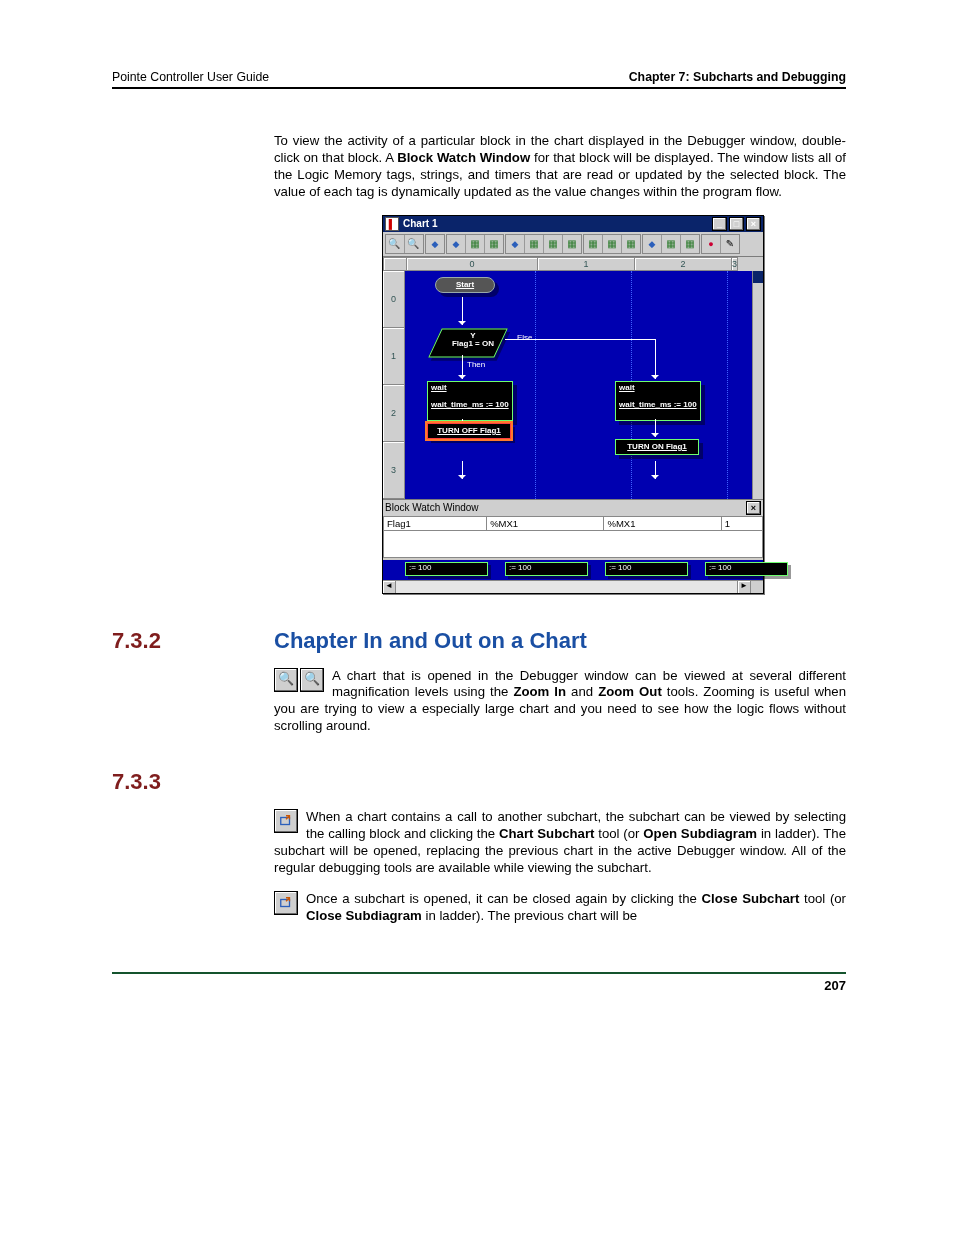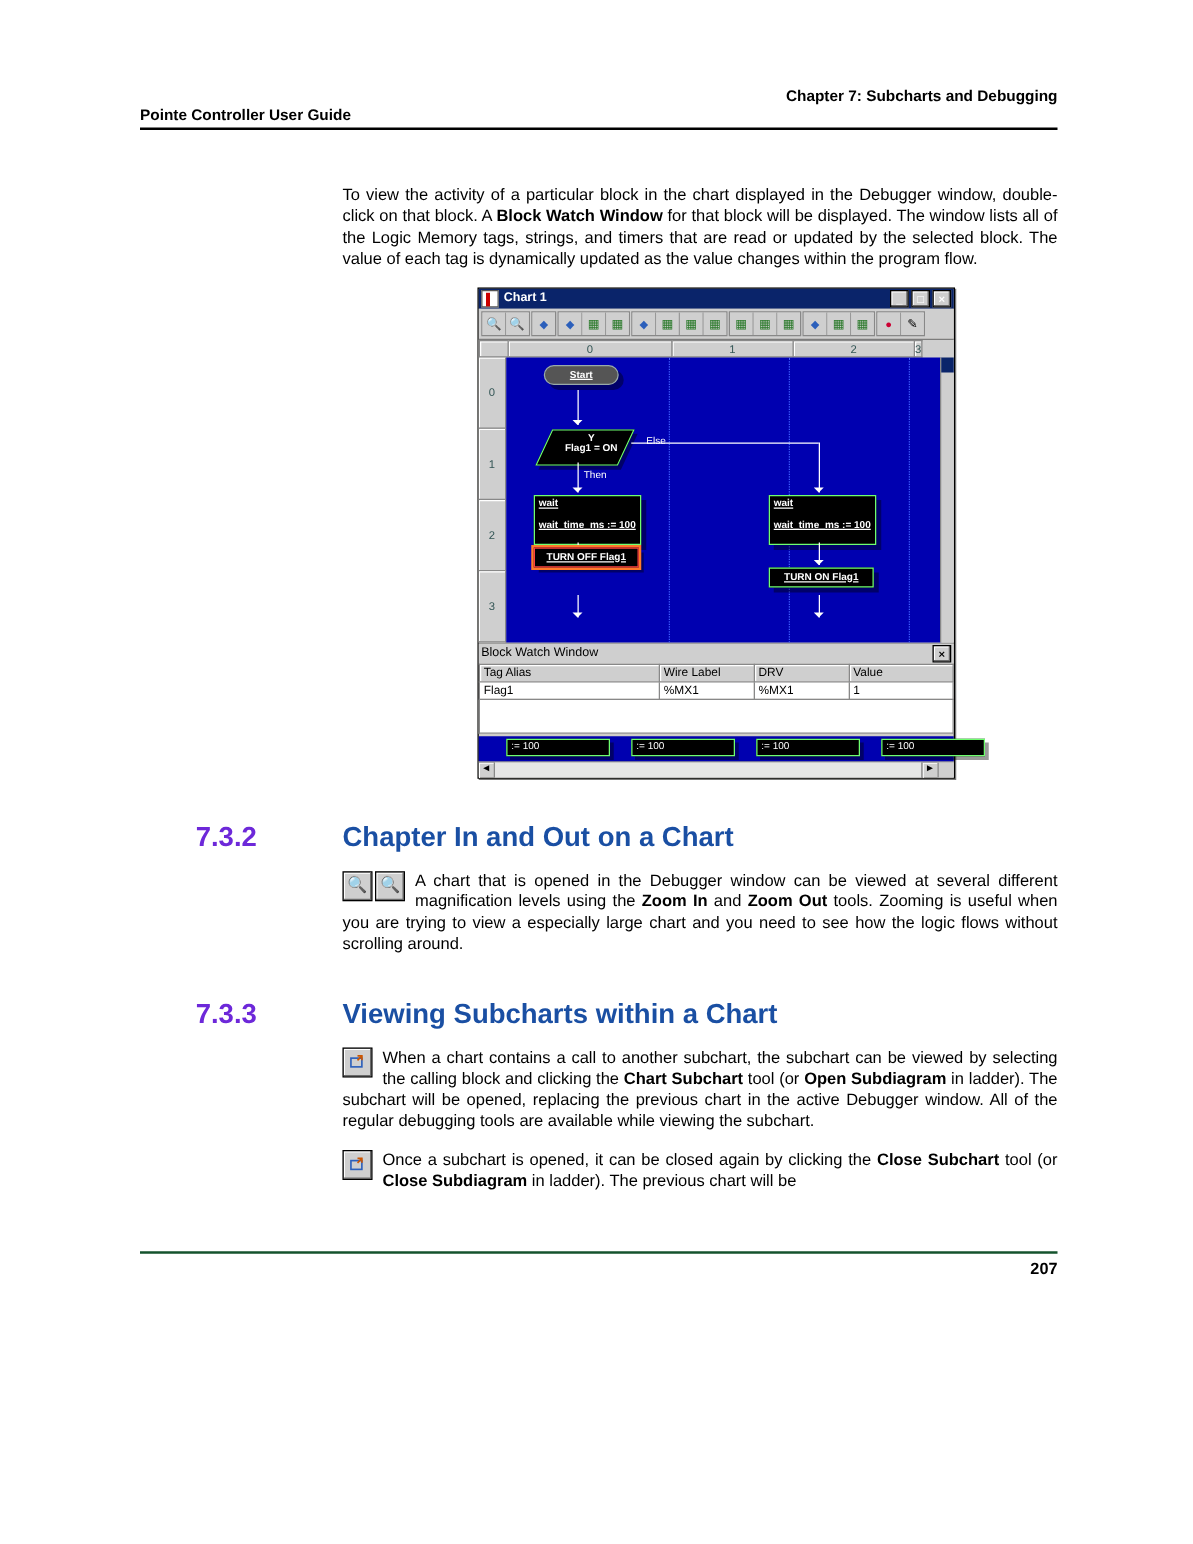--- a/index.html
+++ b/index.html
@@ -12,21 +12,21 @@
   }
   .page {
     padding: 70px 0 40px 0;
   }
   .topbar {
     margin: 0 108px 3px 112px;
     display: flex;
     justify-content: space-between;
     font-size: 12.3px;
   }
-  .topbar .left { font-weight: 700; margin-top: 15px; }
+  .topbar .left { font-weight: 400; }
   .topbar .right { font-weight: 700; color:#000; }
   .rule {
     margin: 0 108px 44px 112px;
     border-top: 2px solid #000;
   }
 
   .body-wrap {
     margin: 0 108px 0 112px;
   }
 
@@ -41,26 +41,26 @@
 
   
   .sec {
     display: flex;
     align-items: baseline;
     gap: 24px;
     margin-top: 34px;
     margin-bottom: 14px;
   }
   .sec-num {
-    color: #6d28d9;
+    color: #7f1d1d;
     font-family: Arial, Helvetica, sans-serif;
     font-weight: 700;
     font-size: 22px;
     width: 138px;
-    text-align: center;
+    text-align: left;
   }
   .sec-title {
     color: #1a4fa3;
     font-family: Arial, Helvetica, sans-serif;
     font-weight: 700;
     font-size: 22px;
   }
 
   
   .inline-icons {
@@ -391,26 +391,20 @@
           </div>
       </div>
 
       <div class="watch">
         <div class="watch-head">
           <span>Block Watch Window</span>
           <span class="xbtn">×</span>
         </div>
         <table>
           <tbody>
-              <tr>
-            <th style="width:38%">Tag Alias</th>
-            <th style="width:20%">Wire Label</th>
-            <th style="width:20%">DRV</th>
-            <th>Value</th>
-          </tr>
           <tr>
             <td>Flag1</td>
             <td>%MX1</td>
             <td>%MX1</td>
             <td>1</td>
           </tr>
         </tbody>
           </table>
         <div class="watch-blank"></div>
       </div>
@@ -438,21 +432,20 @@
       <span class="inline-icons">
         <span class="mini-icon">🔍</span>
         <span class="mini-icon">🔍</span>
       </span>
       <span>A chart that is opened in the Debugger window can be viewed at several different magnification levels using the </span><b>Zoom In</b><span> and </span><b>Zoom Out</b><span> tools. Zooming is useful when you are trying to view a especially large chart and you need to see how the logic flows without scrolling around.</span>
     </div>
 
 
     <div class="sec">
       <div class="sec-num">7.3.3</div>
-      <div class="sec-title">Viewing Subcharts within a Chart</div>
     </div>
 
     <div class="para clearfix">
       <span class="inline-icons">
         <span class="mini-icon">
           <svg viewBox="0 0 16 16">
               <rect x="2" y="4" width="10" height="8" fill="none" stroke="#2b5fbb" stroke-width="1.5"></rect>
               <path d="M8 2 L12 2 L12 6" fill="none" stroke="#c50" stroke-width="1.5"></path>
               <path d="M12 2 L8 6" stroke="#c50" stroke-width="1.5"></path>
             </svg>

